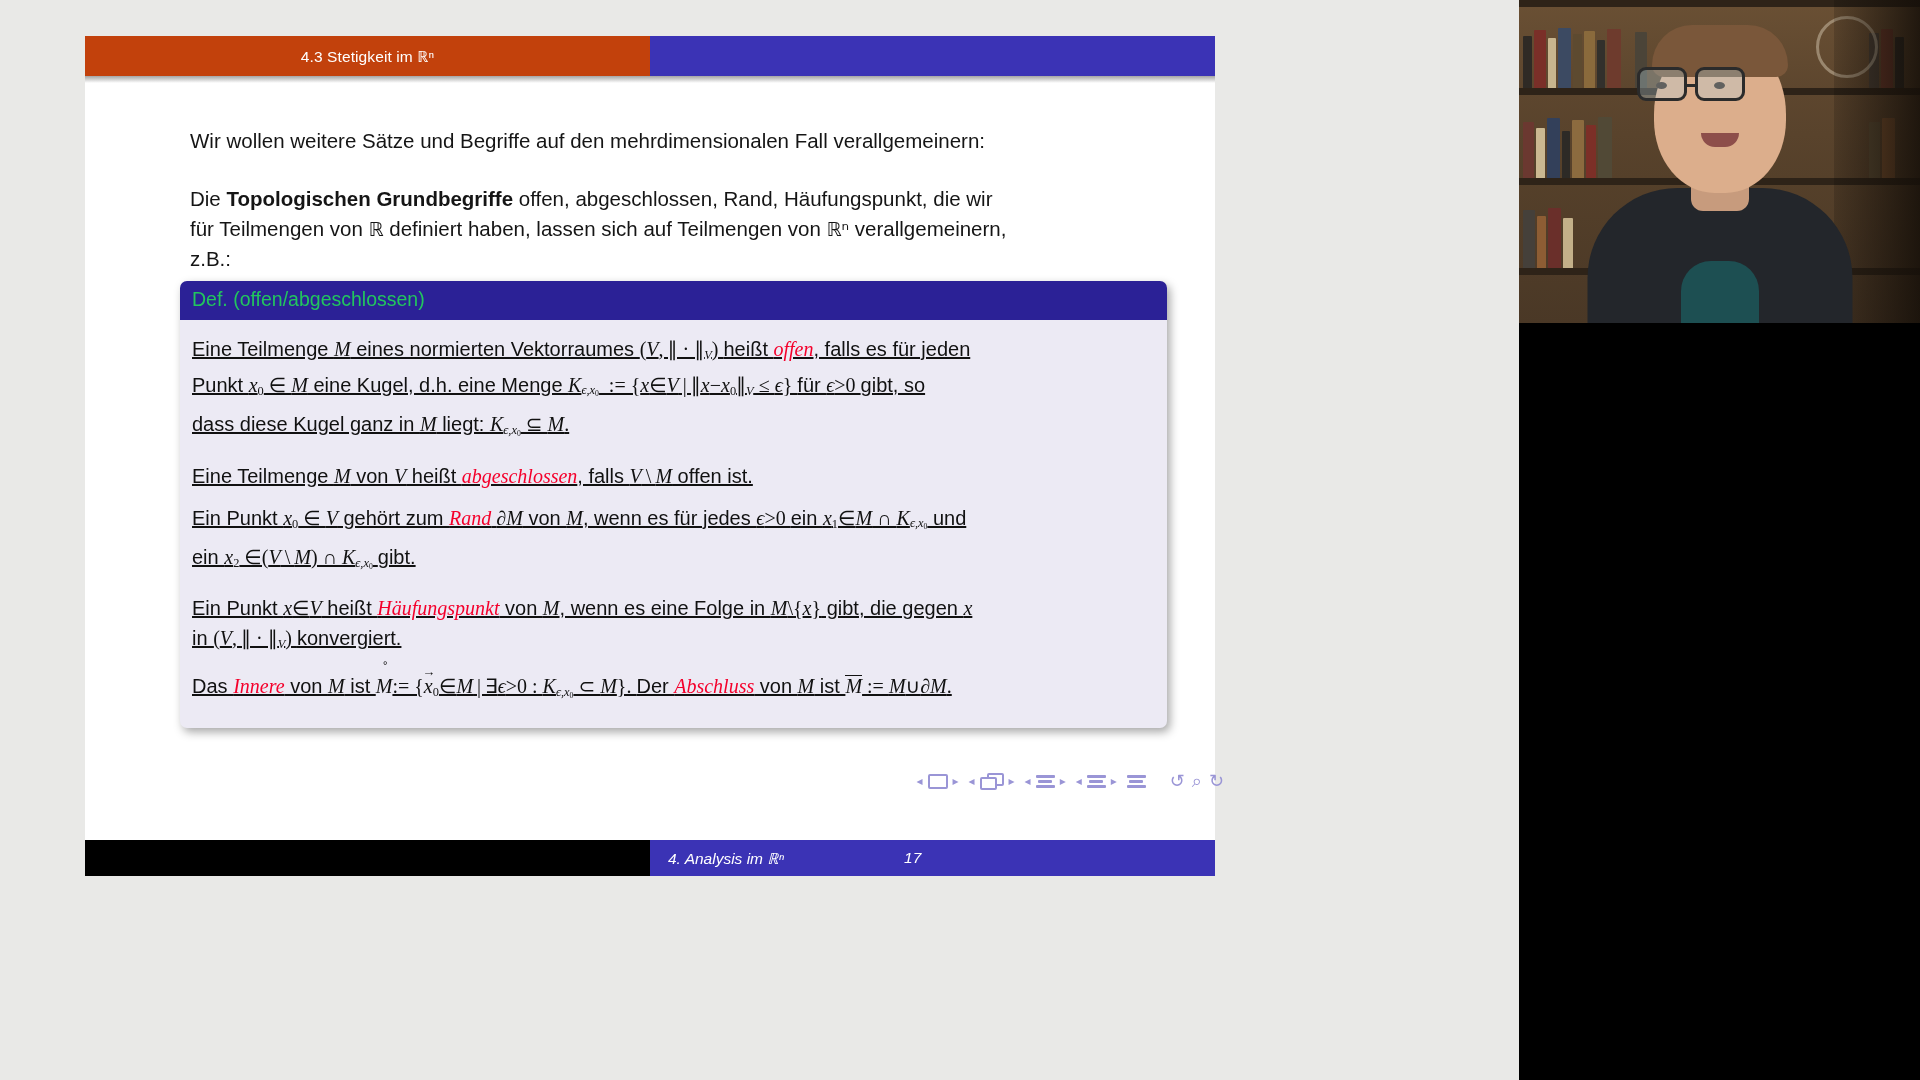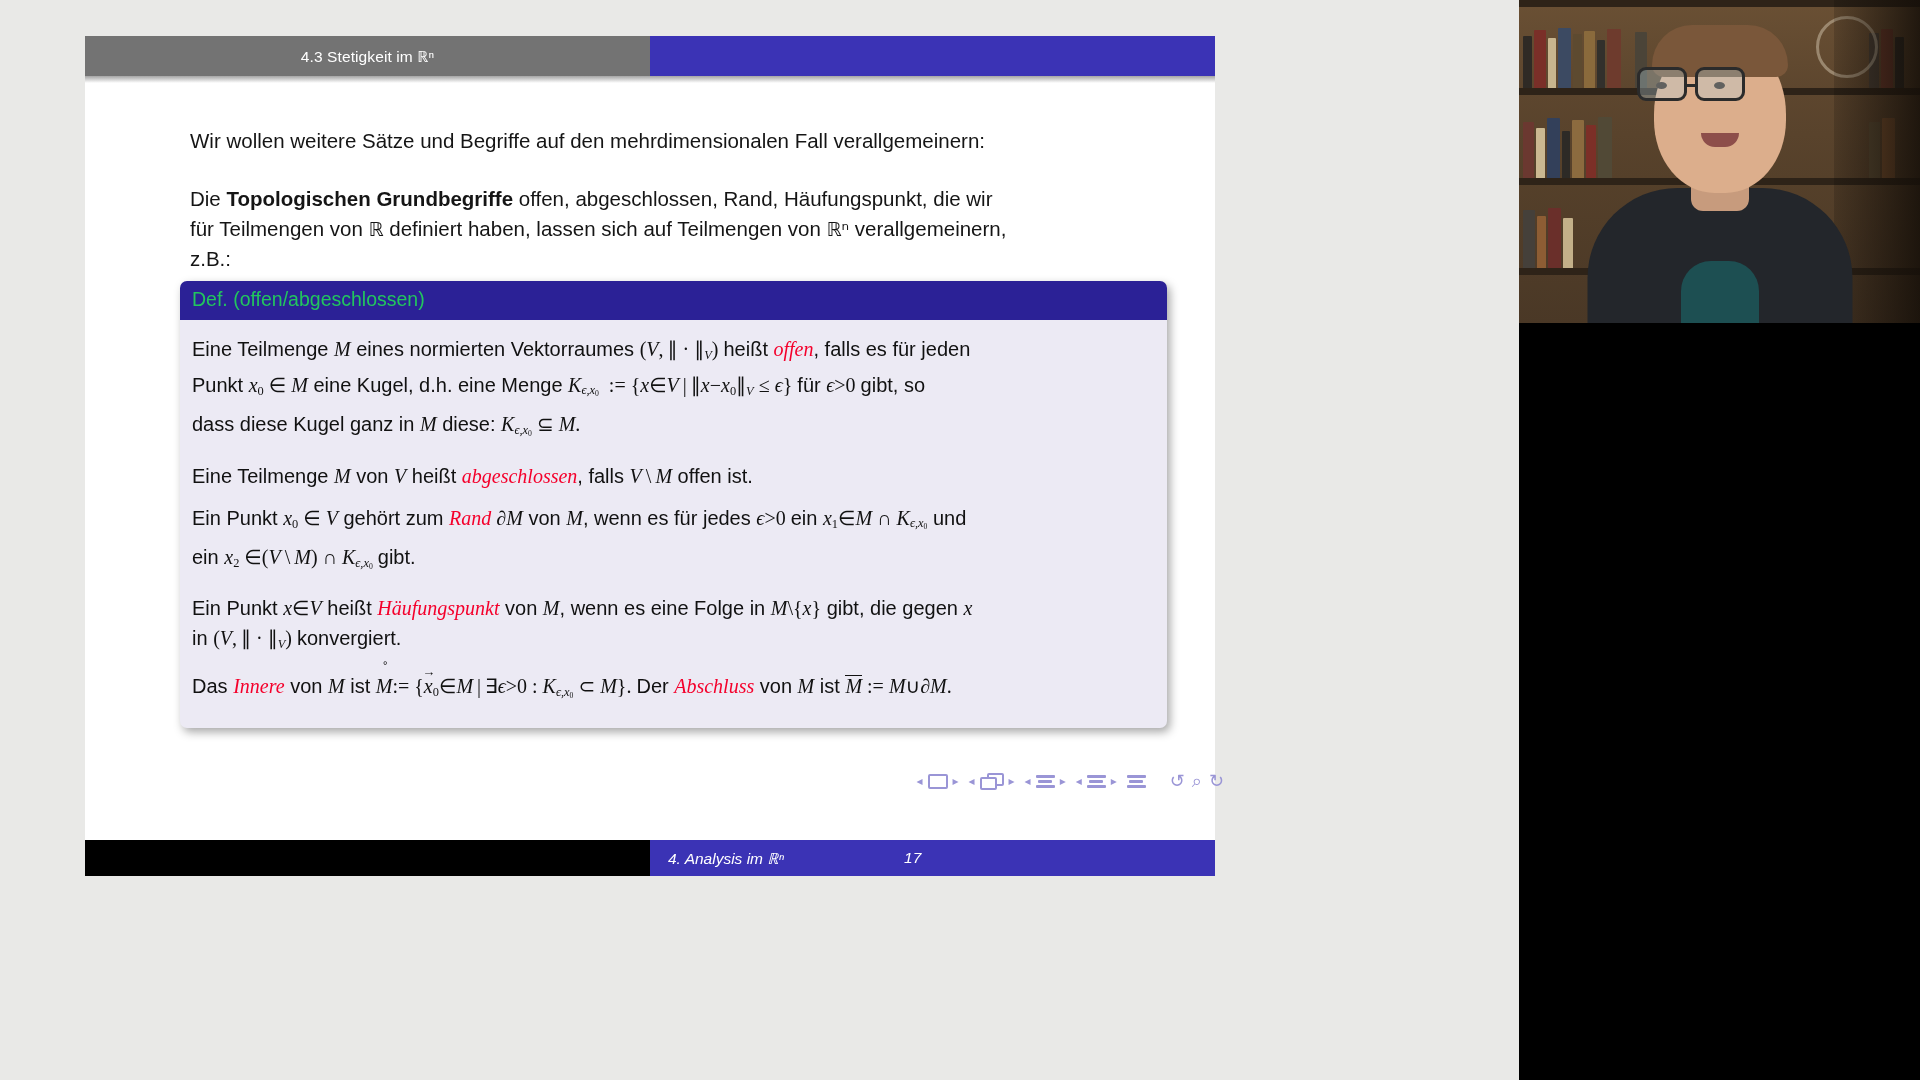--- a/index.html
+++ b/index.html
@@ -24,21 +24,21 @@
     box-shadow: 0 0 0 0 rgba(0,0,0,0);
   }
 
   
   #slide-header {
     position: relative; width: 100%; height: 40px;
     display: flex;
   }
   #header-black {
     width: 565px; height: 100%;
-    background: #737373;
+    background: #c2410c;
     display: flex; align-items: center; justify-content: center;
   }
   #header-title {
     color: #ffffff; font-size: 15.5px; letter-spacing: .1px;
     white-space: nowrap;
   }
   #header-blue { flex: 1; height: 100%; background: #3b33b5; }
   #header-shadow {
     position: absolute; left: 0; top: 40px; width: 100%; height: 7px;
     background: linear-gradient(to bottom, rgba(90,90,90,.55), rgba(255,255,255,0));
@@ -74,20 +74,21 @@
     font-size: 19.5px;
     padding: 7px 0 9px 12px;
     border-radius: 7px 7px 0 0;
     width: 987px;
   }
   #def-body {
     background: #eceaf4;
     border-radius: 0 0 7px 7px;
     padding: 14px 18px 16px 12px;
     width: 987px;
+    text-decoration: underline;
   }
   .def-p {
     font-size: 20px; line-height: 30px; color: #111;
     margin-bottom: 12px;
     font-family: "Liberation Serif", serif;
   }
   .def-p:last-child { margin-bottom: 2px; }
   .def-p .txt { font-family: "Liberation Sans", sans-serif; }
   .red { color: #f4002b; font-style: italic; font-family: "Liberation Serif", serif; }
 
@@ -245,21 +246,21 @@
           <span>z.B.:</span>
         </p>
 
         <div id="def-block">
           <div id="def-title">Def. (offen/abgeschlossen)</div>
           <div id="def-body">
 
             <div class="def-p">
               <span class="txt">Eine Teilmenge </span><span class="mathit">M</span><span class="txt"> eines normierten Vektorraumes </span>(<span class="mathit">V</span>, ∥&nbsp;·&nbsp;∥<sub class="sm mathit">V</sub>) <span class="txt">heißt </span><span class="red">offen</span><span class="txt">, falls es für jeden</span><br>
               <span class="txt">Punkt </span><span class="mathit">x</span><sub class="sm">0</sub> ∈ <span class="mathit">M</span><span class="txt"> eine Kugel, d.h. eine Menge </span><span class="mathit">K</span><sub class="sm"><span class="mathit">ϵ,x</span><sub class="sm">0</sub></sub> &nbsp;:= {<span class="mathit">x</span>∈<span class="mathit">V</span> | ∥<span class="mathit">x</span>−<span class="mathit">x</span><sub class="sm">0</sub>∥<sub class="sm mathit">V</sub> ≤ <span class="mathit">ϵ</span>} <span class="txt">für </span><span class="mathit">ϵ</span>&gt;0 <span class="txt">gibt, so</span><br>
-              <span class="txt">dass diese Kugel ganz in </span><span class="mathit">M</span><span class="txt"> diese: </span><span class="mathit">K</span><sub class="sm"><span class="mathit">ϵ,x</span><sub class="sm">0</sub></sub> ⊆ <span class="mathit">M</span>.
+              <span class="txt">dass diese Kugel ganz in </span><span class="mathit">M</span><span class="txt"> liegt: </span><span class="mathit">K</span><sub class="sm"><span class="mathit">ϵ,x</span><sub class="sm">0</sub></sub> ⊆ <span class="mathit">M</span>.
             </div>
 
             <div class="def-p">
               <span class="txt">Eine Teilmenge </span><span class="mathit">M</span><span class="txt"> von </span><span class="mathit">V</span><span class="txt"> heißt </span><span class="red">abgeschlossen</span><span class="txt">, falls </span><span class="mathit">V</span> \ <span class="mathit">M</span><span class="txt"> offen ist.</span>
             </div>
 
             <div class="def-p">
               <span class="txt">Ein Punkt </span><span class="mathit">x</span><sub class="sm">0</sub> ∈ <span class="mathit">V</span><span class="txt"> gehört zum </span><span class="red">Rand</span> <span class="mathit">∂M</span><span class="txt"> von </span><span class="mathit">M</span><span class="txt">, wenn es für jedes </span><span class="mathit">ϵ</span>&gt;0 <span class="txt">ein </span><span class="mathit">x</span><sub class="sm">1</sub>∈<span class="mathit">M</span> ∩ <span class="mathit">K</span><sub class="sm"><span class="mathit">ϵ,x</span><sub class="sm">0</sub></sub><span class="txt"> und</span><br>
               <span class="txt">ein </span><span class="mathit">x</span><sub class="sm">2</sub> ∈(<span class="mathit">V</span> \ <span class="mathit">M</span>) ∩ <span class="mathit">K</span><sub class="sm"><span class="mathit">ϵ,x</span><sub class="sm">0</sub></sub> <span class="txt">gibt.</span>
             </div>

